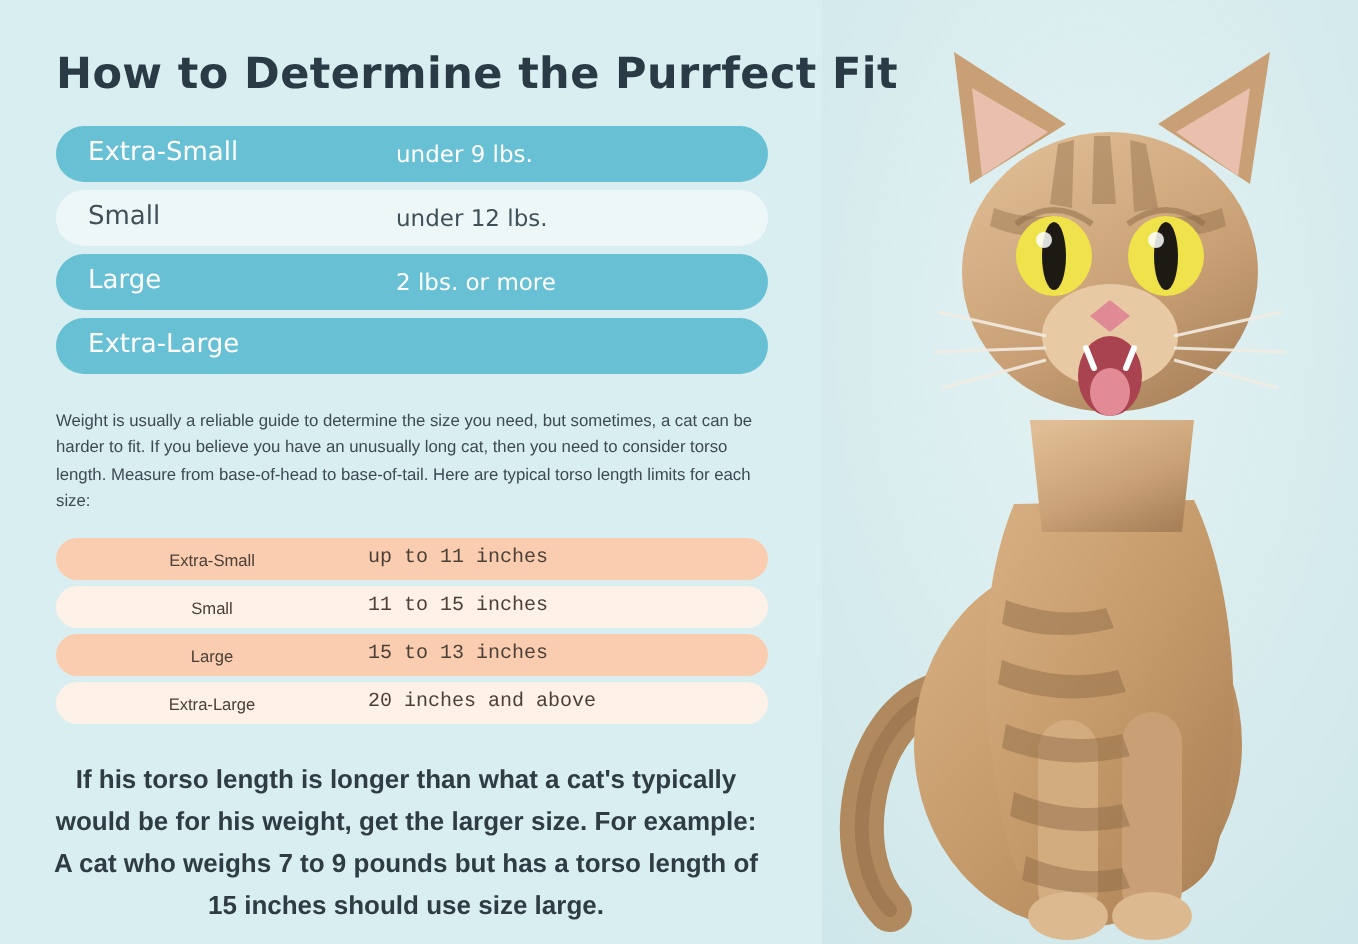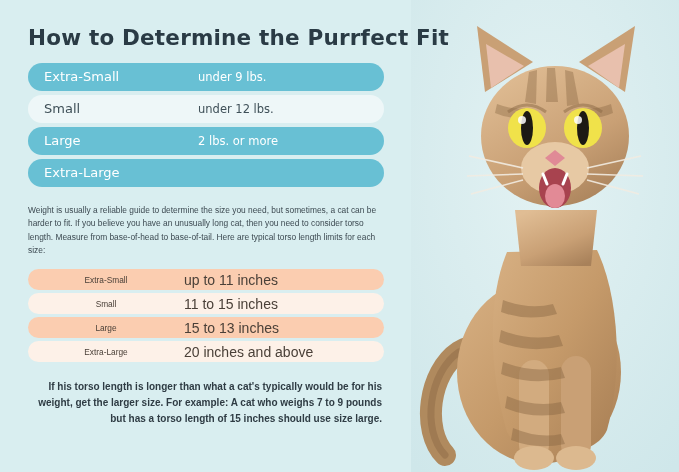--- a/index.html
+++ b/index.html
@@ -129,34 +129,34 @@
   }
   .tlabel {
     width: 156px;
     text-align: center;
     box-sizing: border-box;
     font-size: 8.3px;
     color: #4a4038;
     font-family: "Liberation Sans", sans-serif;
   }
   .tvalue {
-    font-size: 14px;
+    font-size: 10px;
     color: #4a4038;
-    font-family: Liberation Sans, sans-serif;
+    font-family: Liberation Mono, monospace;
   }
 
   
   .footer-note {
     margin: 0;
     padding: 14px 30px 0 24px;
-    font-size: 10px;
+    font-size: 13px;
     line-height: 1.62;
     color: #2f3c44;
     font-weight: bold;
-    text-align: right;
+    text-align: center;
   }
 </style>
 </head>
 <body>
 
 <div class="page">
 
   <div class="paw" style="left:617px; top:52px;">
     <svg width="48" height="48" viewBox="0 0 48 48">
       <ellipse cx="12" cy="11" rx="4.6" ry="6" fill="#c9e4e7"></ellipse>

